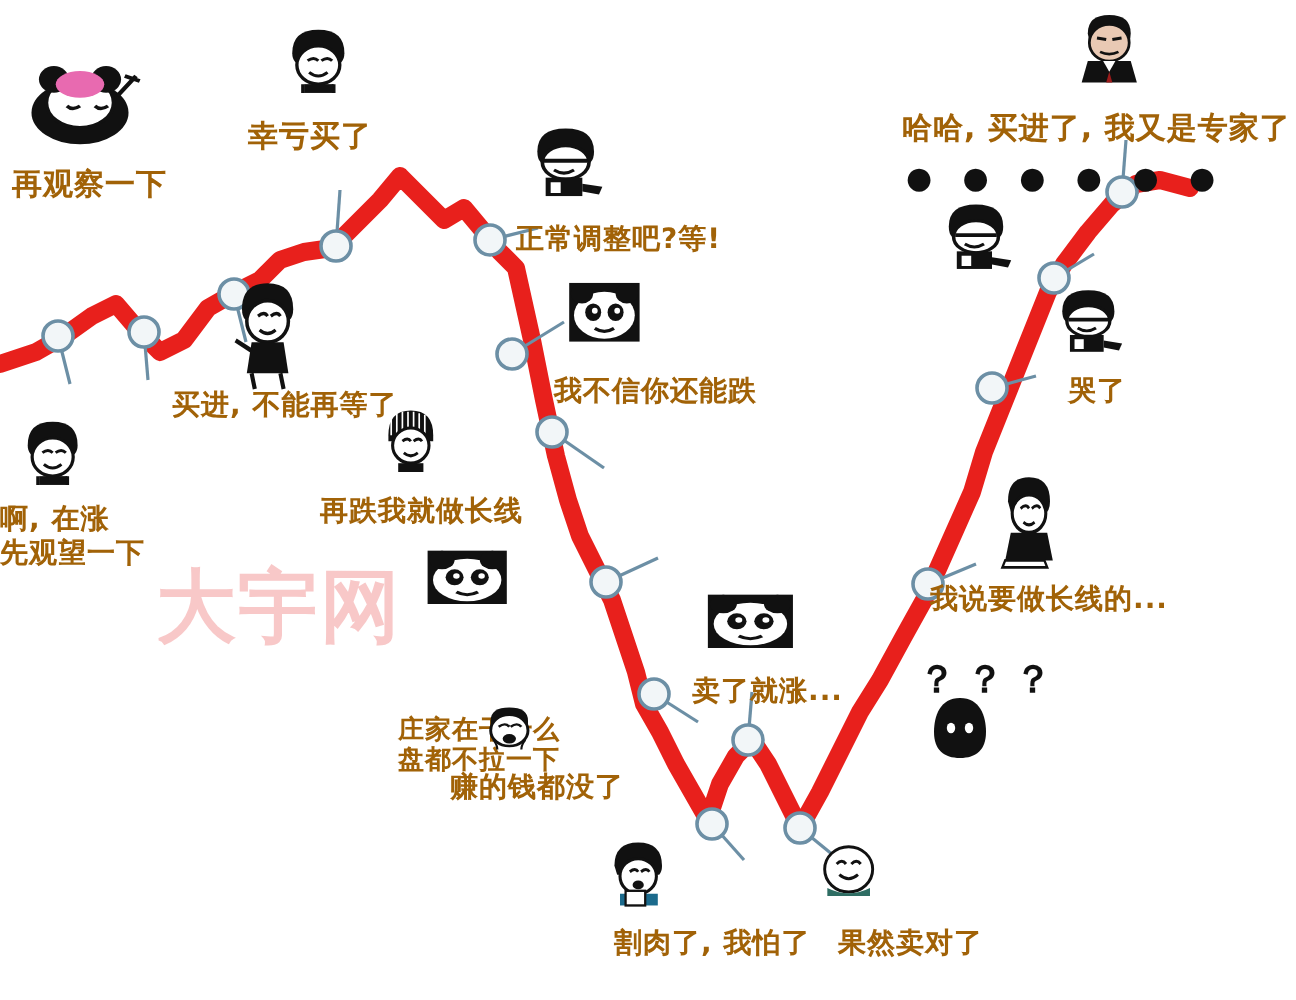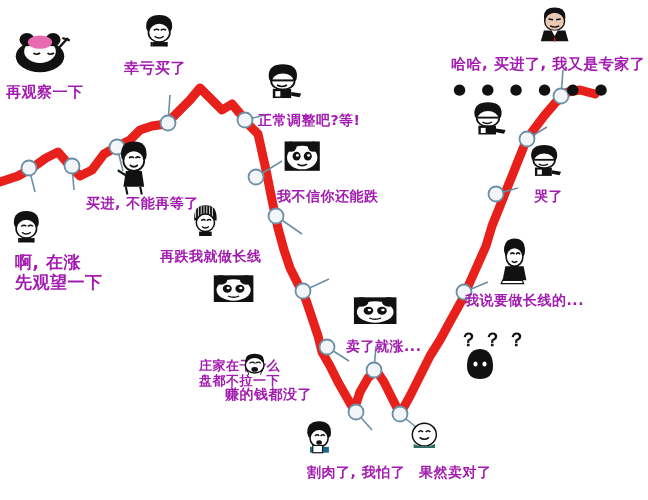--- a/index.html
+++ b/index.html
@@ -20,21 +20,21 @@
     font-size:40px;font-weight:700;letter-spacing:1px;
     color:rgba(232,74,74,0.30);
     user-select:none;pointer-events:none;
   }
 
   
   .lbl{
     position:absolute;
     font-family:"DejaVu Sans","Liberation Sans",sans-serif;
     font-weight:700;
-    color:#a21caf;
+    color:#a16207;
     line-height:1.18;
     white-space:pre;
     letter-spacing:0.5px;
   }
 
   
   .meme{position:absolute;}
   .meme svg{display:block;overflow:visible;}
 
   .dots{
@@ -86,20 +86,21 @@
         <circle cx="464" cy="292" r="7.5" fill="#f2f6f8" stroke="#6c8fa5" stroke-width="1.8"></circle>
         <line x1="496" y1="194" x2="518" y2="188" stroke="#6c8fa5" stroke-width="1.6"></line>
         <circle cx="496" cy="194" r="7.5" fill="#f2f6f8" stroke="#6c8fa5" stroke-width="1.8"></circle>
         <line x1="527" y1="139" x2="547" y2="127" stroke="#6c8fa5" stroke-width="1.6"></line>
         <circle cx="527" cy="139" r="7.5" fill="#f2f6f8" stroke="#6c8fa5" stroke-width="1.8"></circle>
         <line x1="561" y1="96" x2="563" y2="70" stroke="#6c8fa5" stroke-width="1.6"></line>
         <circle cx="561" cy="96" r="7.5" fill="#f2f6f8" stroke="#6c8fa5" stroke-width="1.8"></circle>
       </g>
   </svg>
 
+  <div class="watermark">大宇网</div>
 
   <div class="dots" style="left:453px;top:80px;">● ● ● ● ● ●</div>
 
   <div class="qmarks" style="left:459px;top:327px;">？？？</div>
 
   <div class="meme" style="left:466px;top:348px;">
     <svg width="28" height="32" viewBox="0 0 28 32">
       <path d="M14 1 C4 1 1 10 1 18 C1 27 6 31 14 31 C22 31 27 27 27 18 C27 10 24 1 14 1Z" fill="#111"></path>
       <ellipse cx="9.5" cy="16" rx="2.1" ry="2.6" fill="#fff"></ellipse>
       <ellipse cx="18.5" cy="16" rx="2.1" ry="2.6" fill="#fff"></ellipse>
@@ -124,21 +125,21 @@
         <svg width="44" height="44" viewBox="0 0 60 60" preserveAspectRatio="none">
           <path d="M8 20 q0-16 17-16 q17 0 17 16 q0 4 -2 6 l-30 0 q-2 -2 -2 -6Z" fill="#111"></path>
         <ellipse cx="25" cy="28" rx="14" ry="13" stroke="#111" stroke-width="2.2" fill="#fff"></ellipse>
         <path d="M18 25 q4 -3 7 0" stroke="#111" stroke-width="2" fill="none"></path>
         <path d="M27 25 q4 -3 7 0" stroke="#111" stroke-width="2" fill="none"></path>
         <path d="M19 33 q6 5 12 0" stroke="#111" stroke-width="2" fill="none"></path>
         <path d="M15 41 l0 6 M35 41 l0 6" stroke="#111" stroke-width="2.4"></path>
         <rect x="16" y="41" width="19" height="6" fill="#111"></rect>
         </svg>
       </div>
-      <div class="lbl" style="left: 15px; top: 252px; font-size: 17px;">啊, 在涨
+      <div class="lbl" style="left: 0; top: 252px; font-size: 14px;">啊, 在涨
 先观望一下</div>
       <div class="meme" style="left: 113px; top: 139px;">
         <svg width="48" height="52" viewBox="0 0 60 60" preserveAspectRatio="none">
           <path d="M10 18 q0-15 16-15 q16 0 16 15 q0 4 -2 6 l-28 0 q-2 -2 -2 -6Z" fill="#111"></path>
         <ellipse cx="26" cy="25" rx="13" ry="12" stroke="#111" stroke-width="2.2" fill="#fff"></ellipse>
         <path d="M20 22 q4 -3 6 0 M28 22 q4 -3 6 0" stroke="#111" stroke-width="2" fill="none"></path>
         <path d="M21 30 q5 4 10 0" stroke="#111" stroke-width="2" fill="none"></path>
         <path d="M16 37 l20 0 l3 18 l-26 0Z" fill="#111"></path>
         <path d="M16 42 l-10 -6" stroke="#111" stroke-width="2.6" fill="none"></path>
         <path d="M16 55 l2 9 M34 55 l2 9" stroke="#111" stroke-width="2.6"></path>

